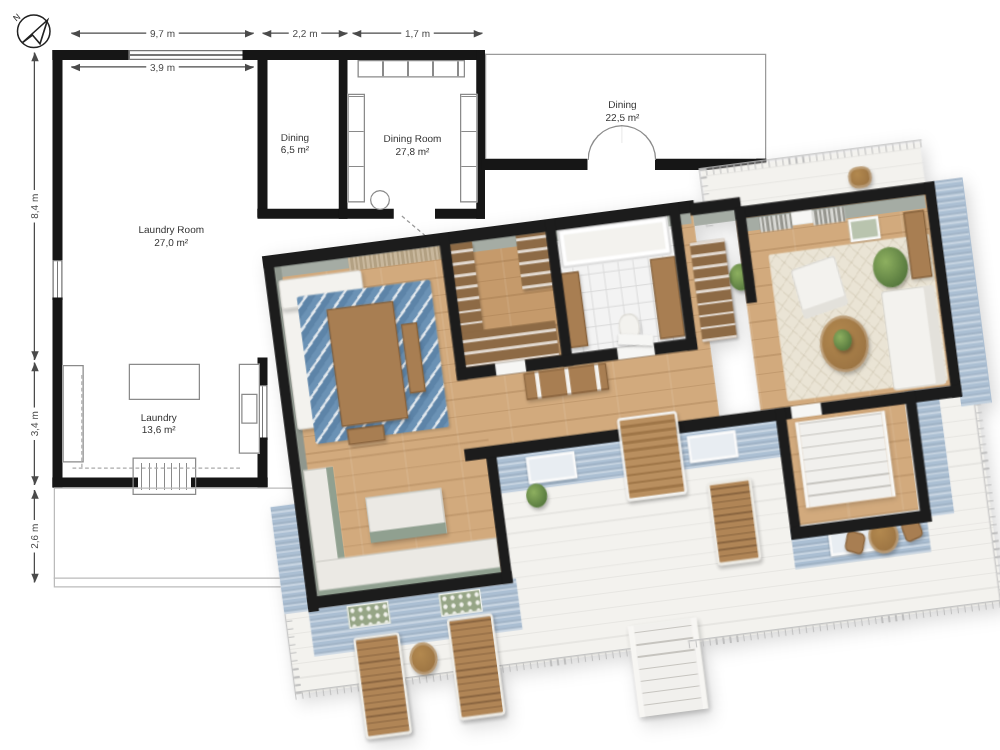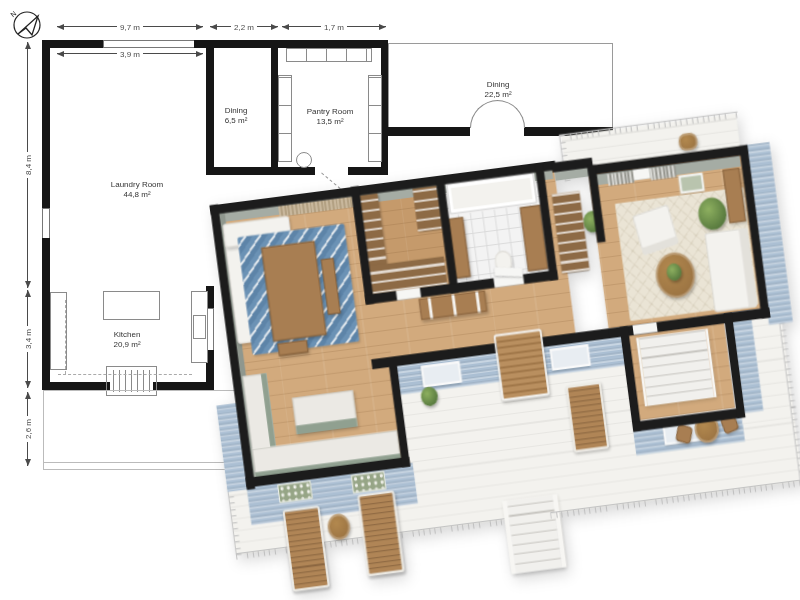--- a/index.html
+++ b/index.html
@@ -172,33 +172,33 @@
     <div class="sym" style="left:193px;top:315px;width:11px;height:22px"></div>
     <div class="sym" style="left:106px;top:366px;width:43px;height:22px;background-image:repeating-linear-gradient(90deg,#8a8a8a 0 1px,transparent 1px 6px);background-clip:content-box;padding:3px"></div>
     <div class="line" style="left:58px;top:374px;width:134px;border-top:1px dashed #aaa"></div>
     <div class="line" style="left:65px;top:300px;height:74px;border-left:1px dashed #aaa"></div>
 
     <div class="line" style="left:43px;top:390px;width:207px;height:78px;border:1px solid #bbb"></div>
     <div class="line" style="left:43px;top:462px;width:207px;border-top:1px solid #bbb"></div>
 
     <div class="room-label" style="left:137px;top:190px">
       <span>Laundry Room</span>
-      <span>44,8 m²</span>
+      <span>27,0 m²</span>
     </div>
     <div class="room-label" style="left:127px;top:340px">
-      <span>Kitchen</span>
-      <span>20,9 m²</span>
+      <span>Laundry</span>
+      <span>13,6 m²</span>
     </div>
     <div class="room-label" style="left:236px;top:116px">
       <span>Dining</span>
       <span>6,5 m²</span>
     </div>
     <div class="room-label" style="left:330px;top:117px">
-      <span>Pantry Room</span>
-      <span>13,5 m²</span>
+      <span>Dining Room</span>
+      <span>27,8 m²</span>
     </div>
     <div class="room-label" style="left:498px;top:90px">
       <span>Dining</span>
       <span>22,5 m²</span>
     </div>
   </div>
 
   <div id="scene3d">
 
     <div class="deckf" style="left:172px;top:167px;width:252px;height:100px"></div>

